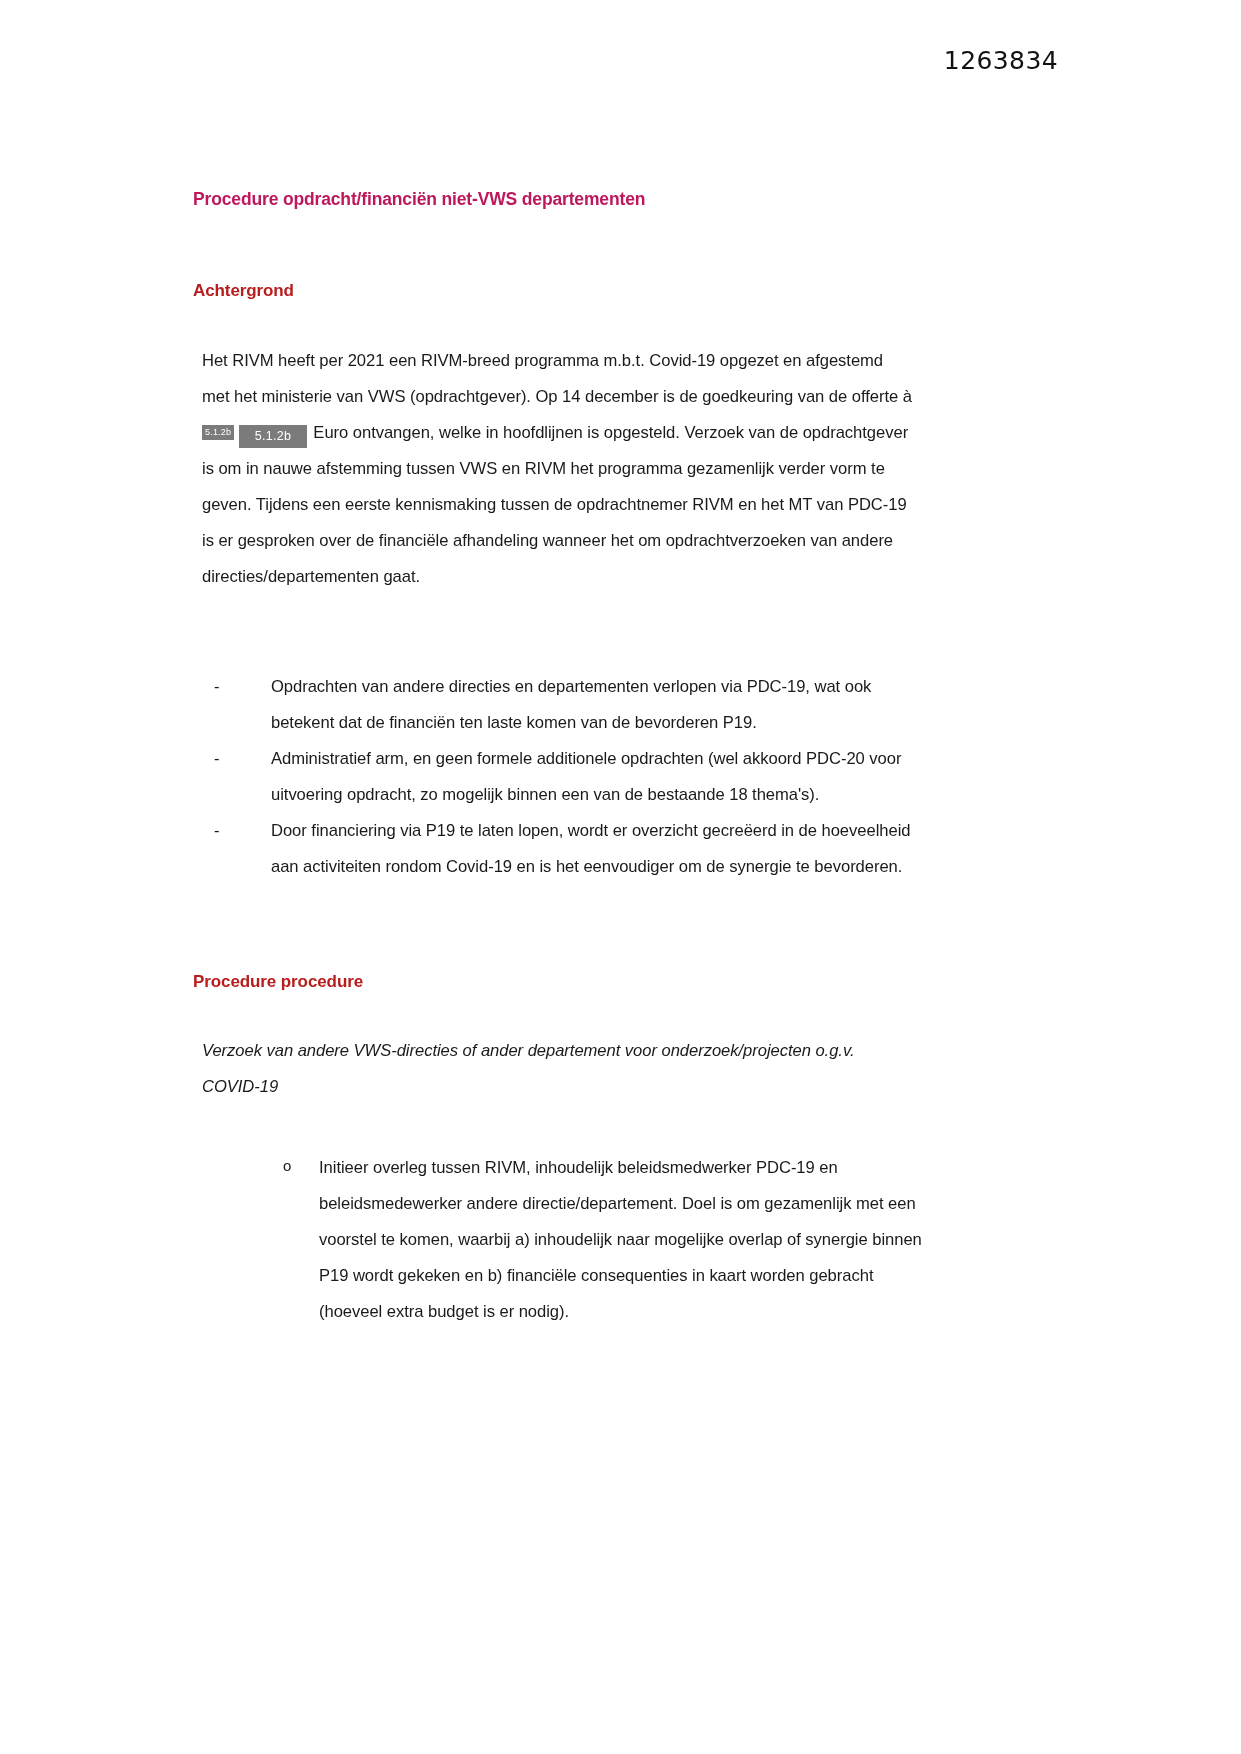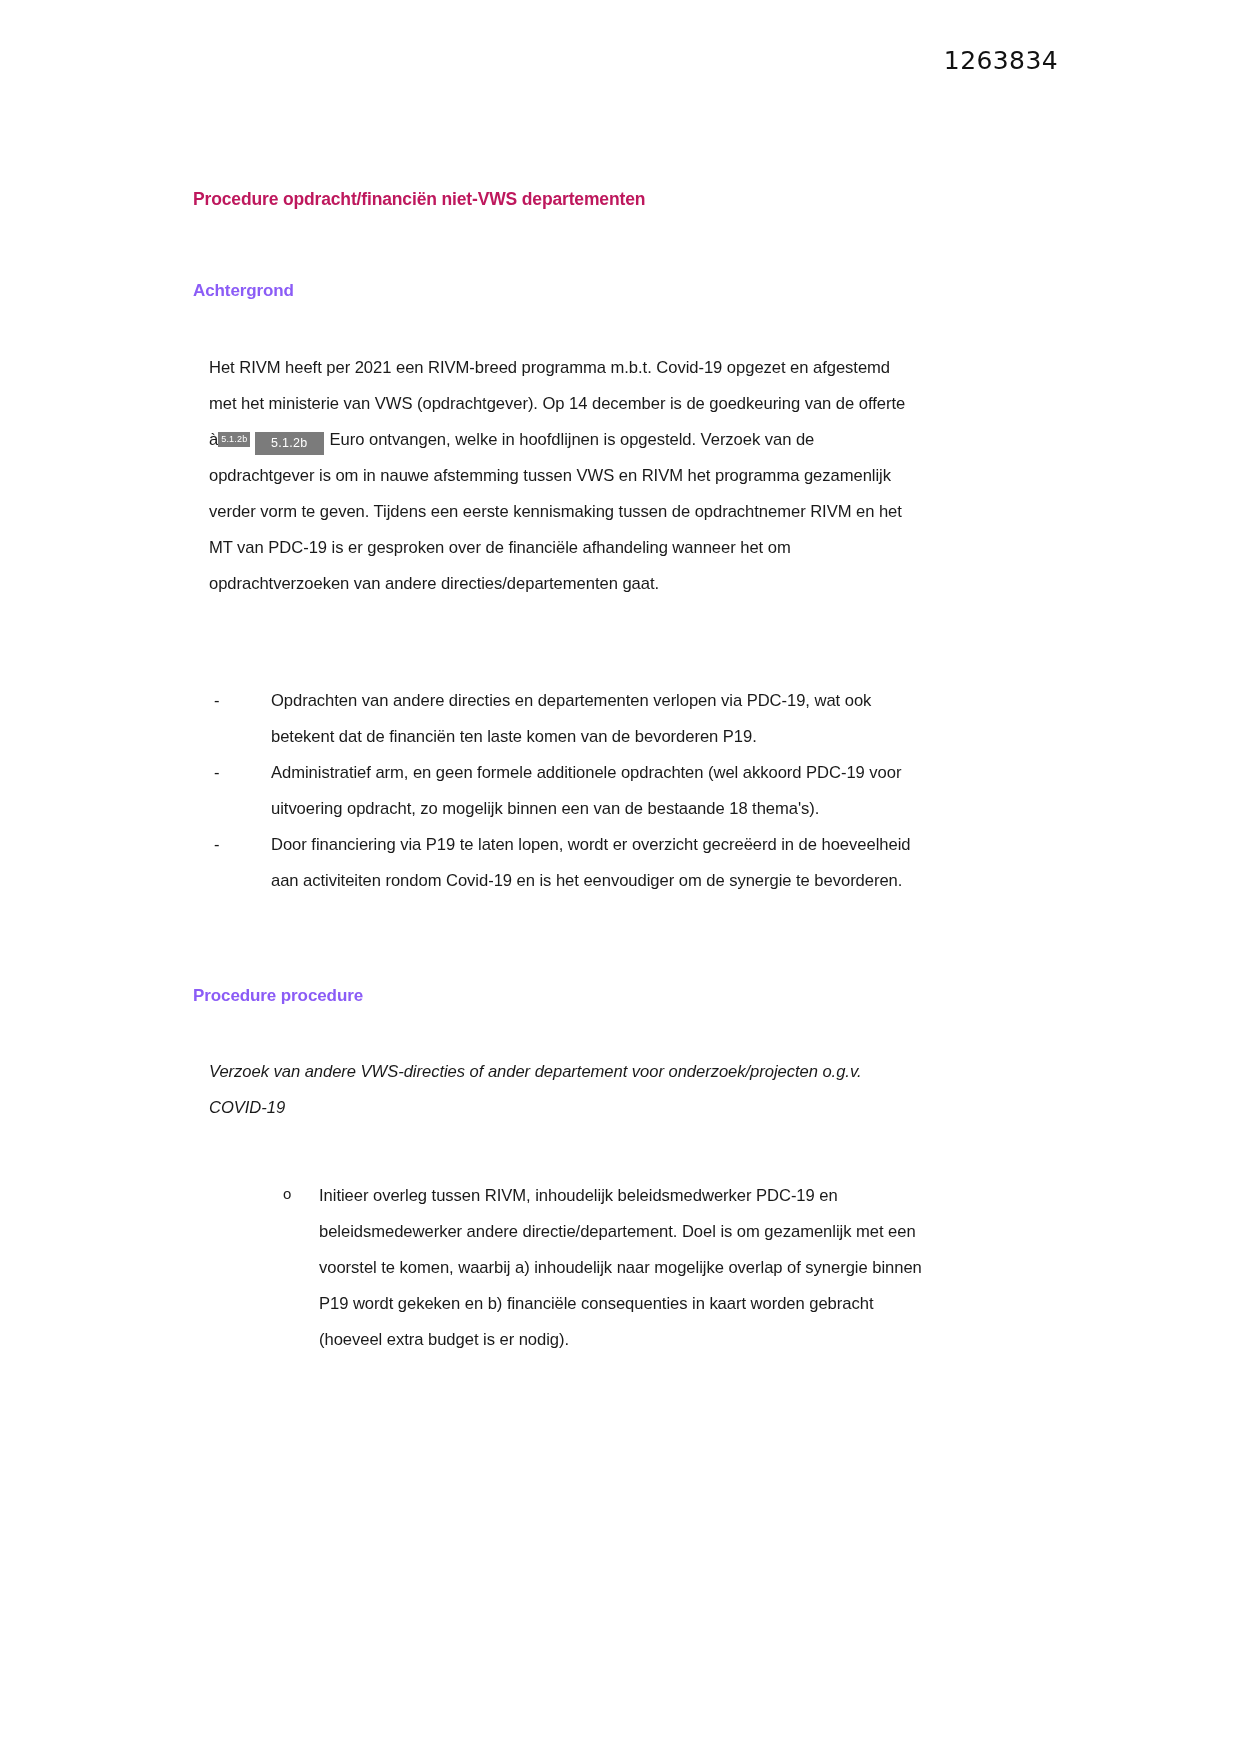--- a/index.html
+++ b/index.html
@@ -49,27 +49,27 @@
     line-height: 1.5;
     color: #be185d;
   }
 
   h2.section-heading {
     font-size: 17px;
     font-weight: bold;
     margin: 0;
     letter-spacing: -0.1px;
     line-height: 1.5;
-    color: #8b5cf6;
+    color: #b91c1c;
   }
 
   p.body-text {
     font-size: 16.6px;
     line-height: 2.17;
-    margin: 16px;
+    margin: 9px;
     color: #1a1a1a;
     letter-spacing: -0.05px;
     text-align: left;
   }
 
   p.body-text.italic {
     font-style: italic;
   }
 
   .spacer-xl { height: 66px; }
@@ -174,21 +174,21 @@
 
     <div class="spacer-sm"></div>
 
     <ul class="dash-list">
       <li>
         <span class="marker">-</span>
         <span>Opdrachten van andere directies en departementen verlopen via PDC-19, wat ook betekent dat de financiën ten laste komen van de bevorderen P19.</span>
       </li>
       <li>
         <span class="marker">-</span>
-        <span>Administratief arm, en geen formele additionele opdrachten (wel akkoord PDC-19 voor uitvoering opdracht, zo mogelijk binnen een van de bestaande 18 thema's).</span>
+        <span>Administratief arm, en geen formele additionele opdrachten (wel akkoord PDC-20 voor uitvoering opdracht, zo mogelijk binnen een van de bestaande 18 thema's).</span>
       </li>
       <li>
         <span class="marker">-</span>
         <span>Door financiering via P19 te laten lopen, wordt er overzicht gecreëerd in de hoeveelheid aan activiteiten rondom Covid-19 en is het eenvoudiger om de synergie te bevorderen.</span>
       </li>
     </ul>
 
     <div class="spacer-sm"></div>
 
 

